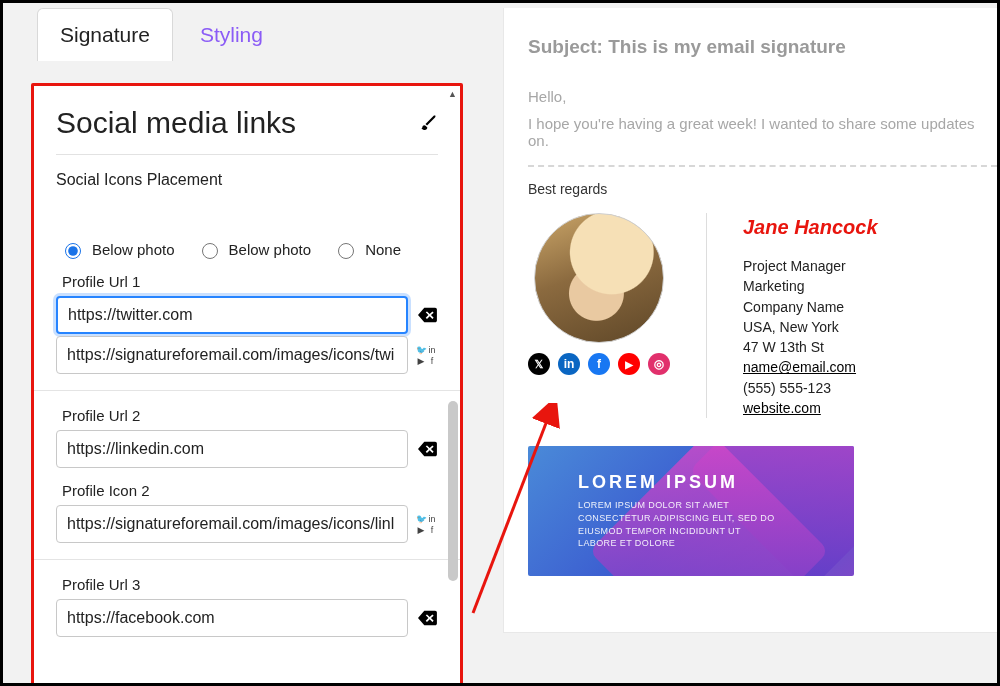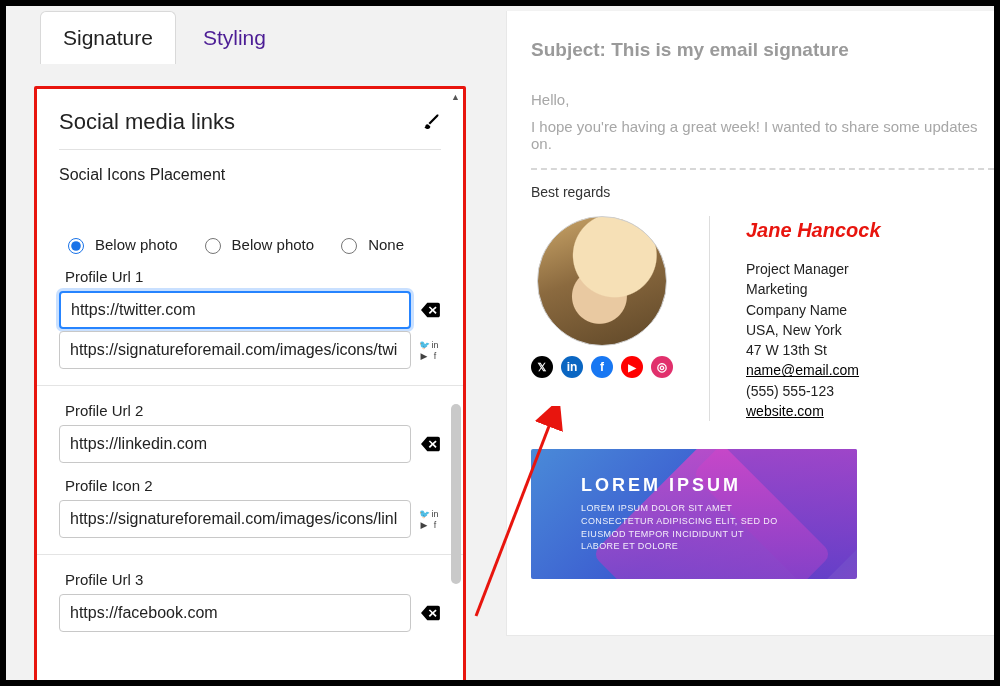--- a/index.html
+++ b/index.html
@@ -8,21 +8,21 @@
     font-family: -apple-system, "Segoe UI", Arial, sans-serif;
     background: #f2f2f2;
     color: #222;
   }
   .stage {
     width: 1000px;
     height: 686px;
     position: relative;
     overflow: hidden;
     background: #f2f2f2;
-    border: 6px solid #000000;
+    border: 3px solid #000000;
   }
 
   
   .left {
     position: absolute;
     left: 34px;
     top: 5px;
     width: 420px;
   }
   .tabs {
@@ -34,21 +34,21 @@
     font-size: 21px;
     background: #fff;
     border: 1px solid #d9d9d9;
     border-bottom: none;
     border-radius: 6px 6px 0 0;
     color: #222;
     margin-right: 4px;
     cursor: pointer;
   }
   .tab.inactive {
-    color: #4c1d95;
+    color: #8b5cf6;
     background: transparent;
     border-color: transparent;
   }
 
   .panel {
     position: absolute;
     left: 28px;
     top: 80px;
     width: 432px;
     height: 606px;
@@ -66,21 +66,21 @@
 
   .section-header {
     display: flex;
     justify-content: space-between;
     align-items: center;
     padding-bottom: 14px;
     border-bottom: 1px solid #e2e2e2;
     margin-bottom: 16px;
   }
   .section-title {
-    font-size: 22px;
+    font-size: 30px;
     font-weight: 400;
   }
   .brush-icon svg { display:block; }
 
   .field-label {
     font-size: 16px;
     color: #222;
     margin: 6px 0 6px 0;
   }
   .sub-label {

